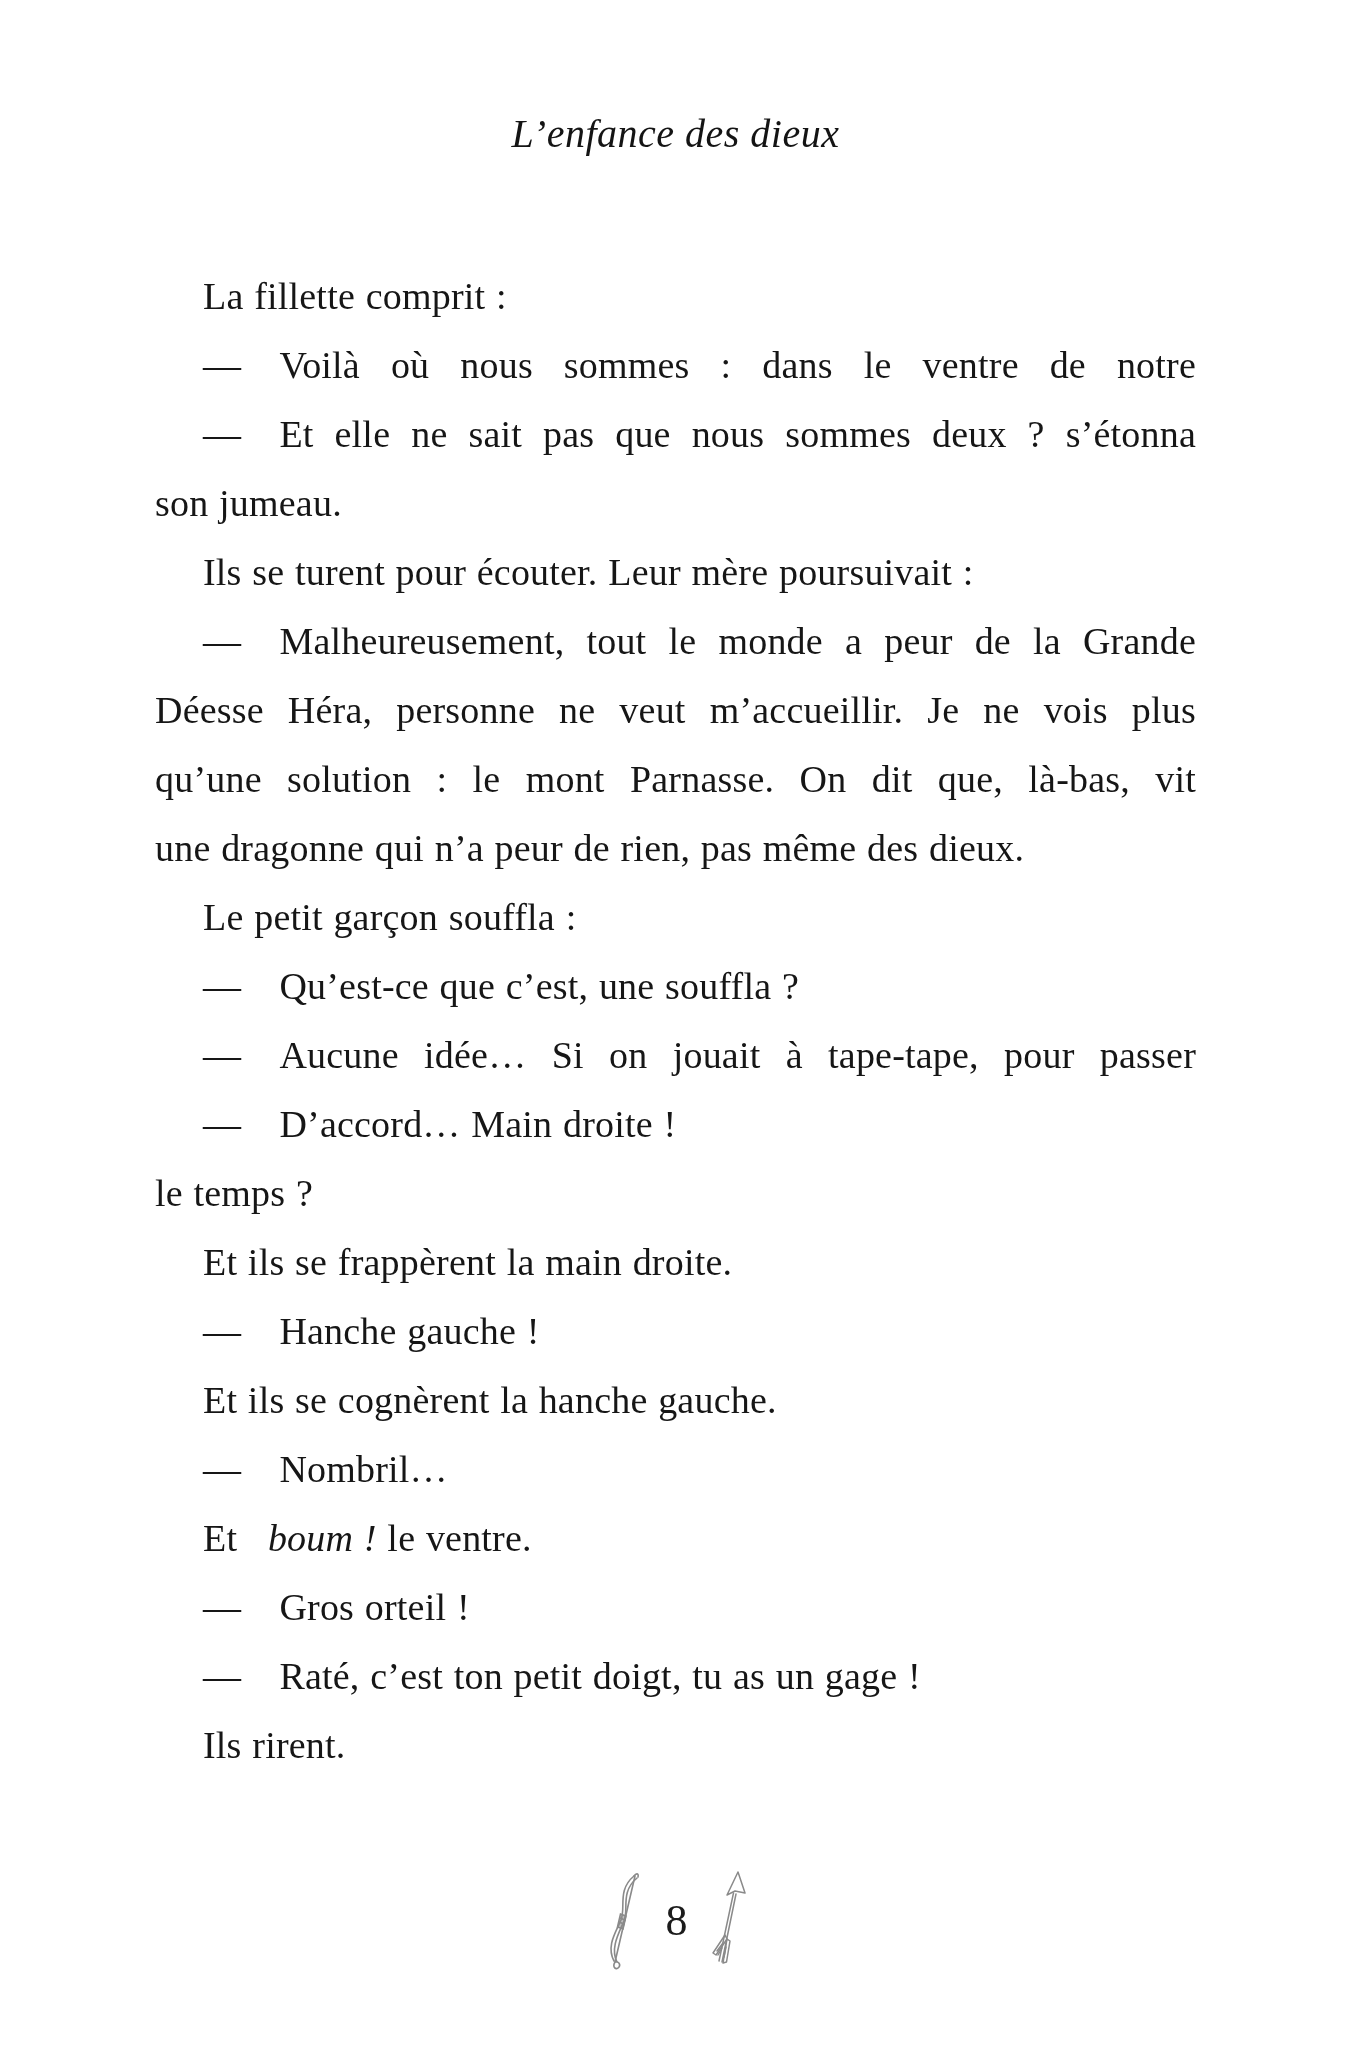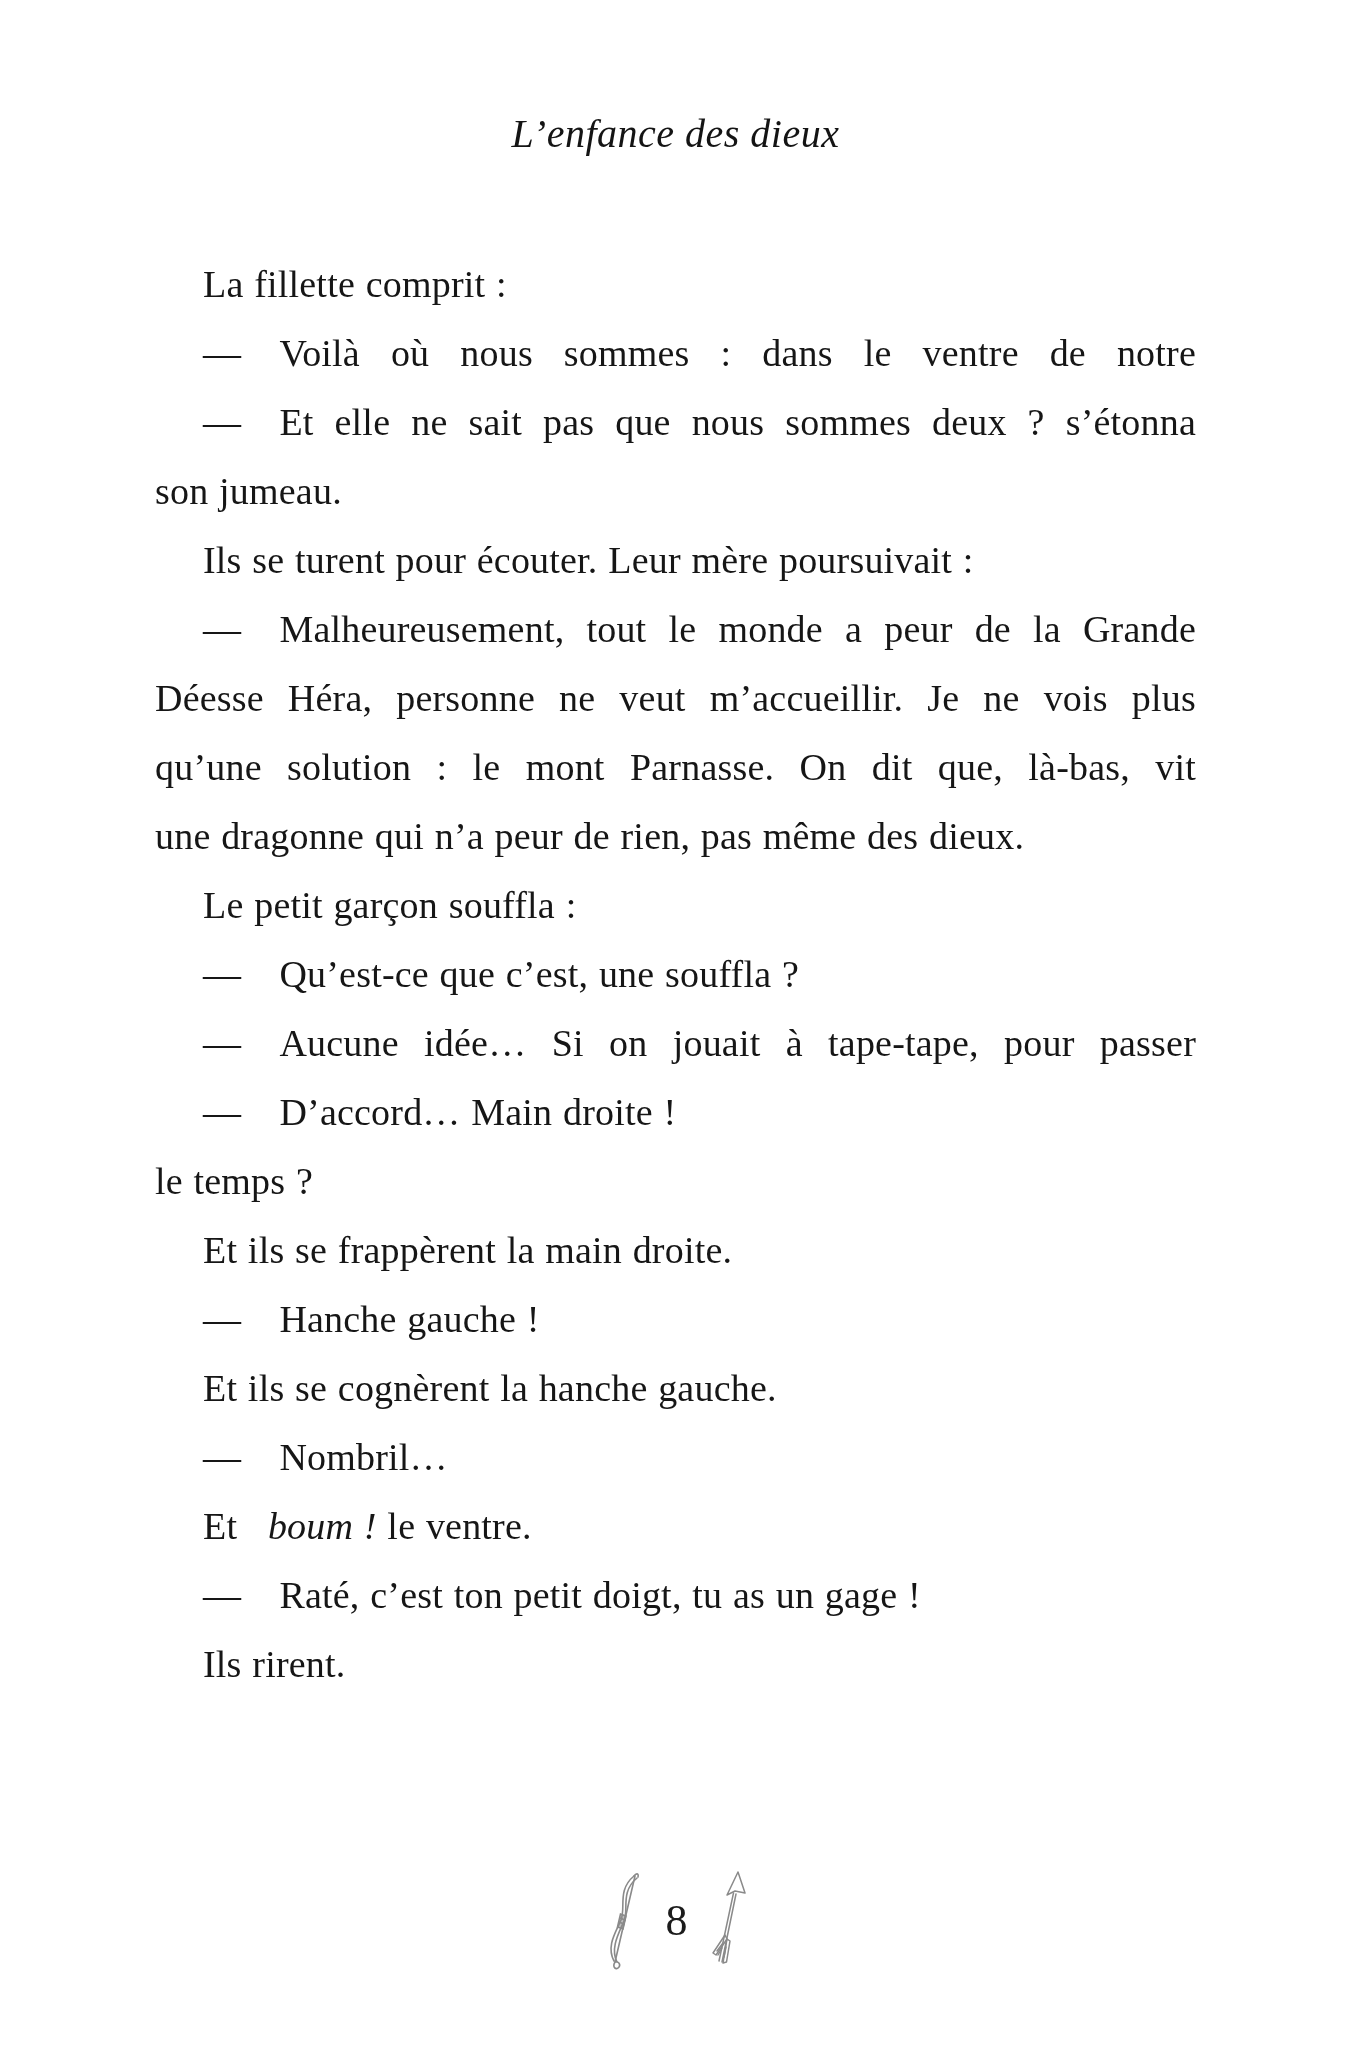--- a/index.html
+++ b/index.html
@@ -27,21 +27,21 @@
     right: 0;
     text-align: center;
     font-style: italic;
     font-size: 40px;
     line-height: 48px;
     letter-spacing: 0.5px;
     color: #141414;
   }
   .page-text {
     position: absolute;
-    top: 250px;
+    top: 262px;
     left: 155px;
     width: 1041px;
   }
   .line {
     height: 69px;
     line-height: 69px;
     font-size: 38px;
     letter-spacing: 0.2px;
     word-spacing: 1px;
     white-space: normal;
@@ -103,20 +103,21 @@
       <div class="line indent"><span>Le petit garçon souffla :</span></div>
       <div class="line indent"><span>— Qu’est-ce que c’est, une souffla ?</span></div>
       <div class="line indent j"><span>— Aucune idée… Si on jouait à tape-tape, pour passer</span></div>
       <div class="line indent"><span>— D’accord… Main droite !</span></div>
       <div class="line"><span>le temps ?</span></div>
       <div class="line indent"><span>Et ils se frappèrent la main droite.</span></div>
       <div class="line indent"><span>— Hanche gauche !</span></div>
       <div class="line indent"><span>Et ils se cognèrent la hanche gauche.</span></div>
       <div class="line indent"><span>— Nombril…</span></div>
       <div class="line indent"><span>Et </span><span class="it">boum !</span><span> le ventre.</span></div>
+      <div class="line indent"><span>— Gros orteil !</span></div>
       <div class="line indent"><span>— Raté, c’est ton petit doigt, tu as un gage !</span></div>
       <div class="line indent"><span>Ils rirent.</span></div>
     </div>
 
   <div class="page-footer">
 
     <span class="ornament">
       <svg width="46" height="106" viewBox="0 0 46 106" fill="none" stroke="#8a8a8a" stroke-width="1.6" stroke-linecap="round">
 
         <path d="M33 8 C 16 22, 25 40, 20 52 C 15 64, 5 78, 13 93"></path>

